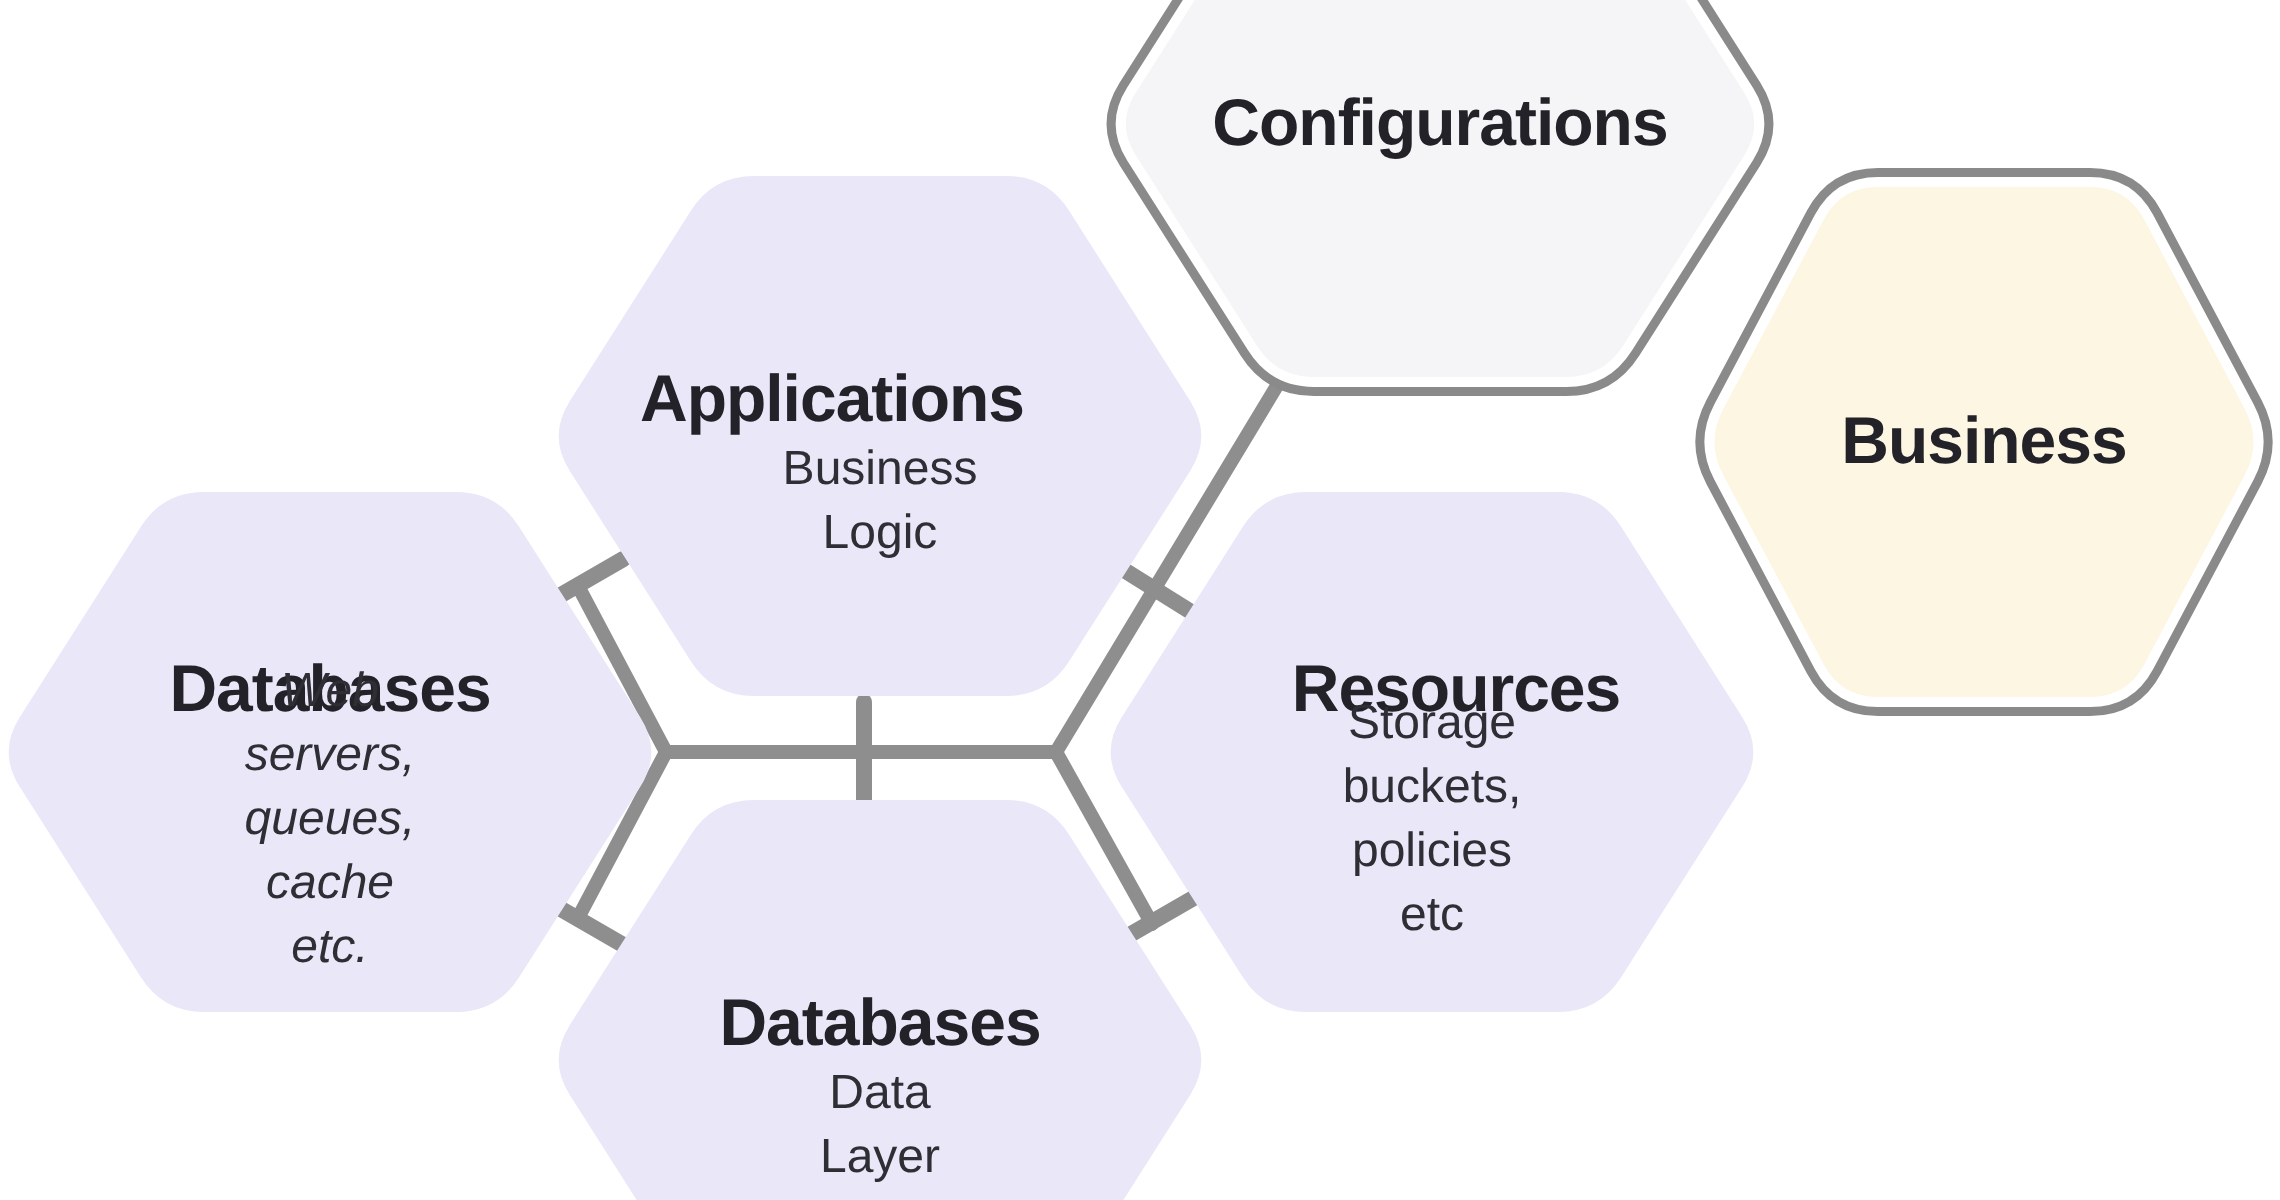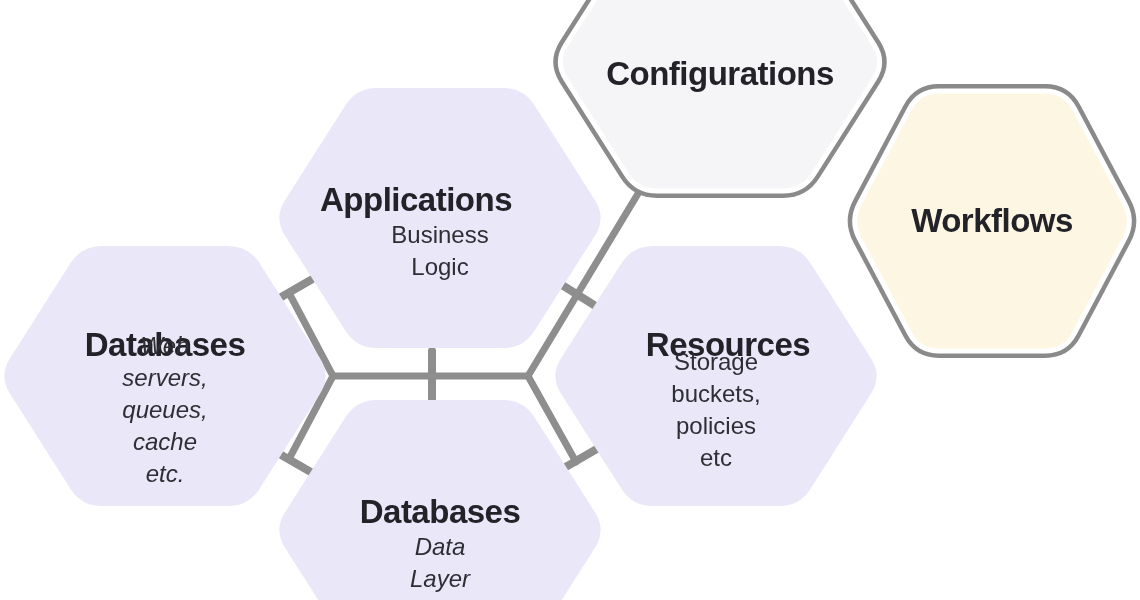--- a/index.html
+++ b/index.html
@@ -63,28 +63,28 @@
     <div class="node-title" style="left: 165px; top: 345px;">Databases</div>
     <div class="node-subtitle" style="left: 165px; top: 410px; font-style: italic;">Web servers, queues,
 cache etc.</div>
   </div>
   <div class="label-group">
     <div class="node-title" style="left: 416px; top: 200px;">Applications</div>
     <div class="node-subtitle" style="left: 440px; top: 251px;">Business Logic</div>
   </div>
   <div class="label-group">
     <div class="node-title" style="left: 440px; top: 512px;">Databases</div>
-    <div class="node-subtitle" style="left: 440px; top: 563px; font-style: italic;">Data Layer</div>
+    <div class="node-subtitle" style="left: 440px; top: 563px;">Data Layer</div>
   </div>
   <div class="label-group">
     <div class="node-title" style="left: 728px; top: 345px; text-align: right;">Resources</div>
     <div class="node-subtitle" style="left: 716px; top: 410px;">Storage buckets,
 policies etc</div>
   </div>
   <div class="label-group">
-    <div class="node-title" style="left: 720px; top: 62px; margin-top: 12px;">Configurations</div>
+    <div class="node-title" style="left: 720px; top: 62px;">Configurations</div>
 
   </div>
   <div class="label-group">
-    <div class="node-title" style="left: 992px; top: 221px;">Workflows</div>
+    <div class="node-title" style="left: 992px; top: 221px;">Business</div>
 
   </div>
 </div>
 
 </body></html>

